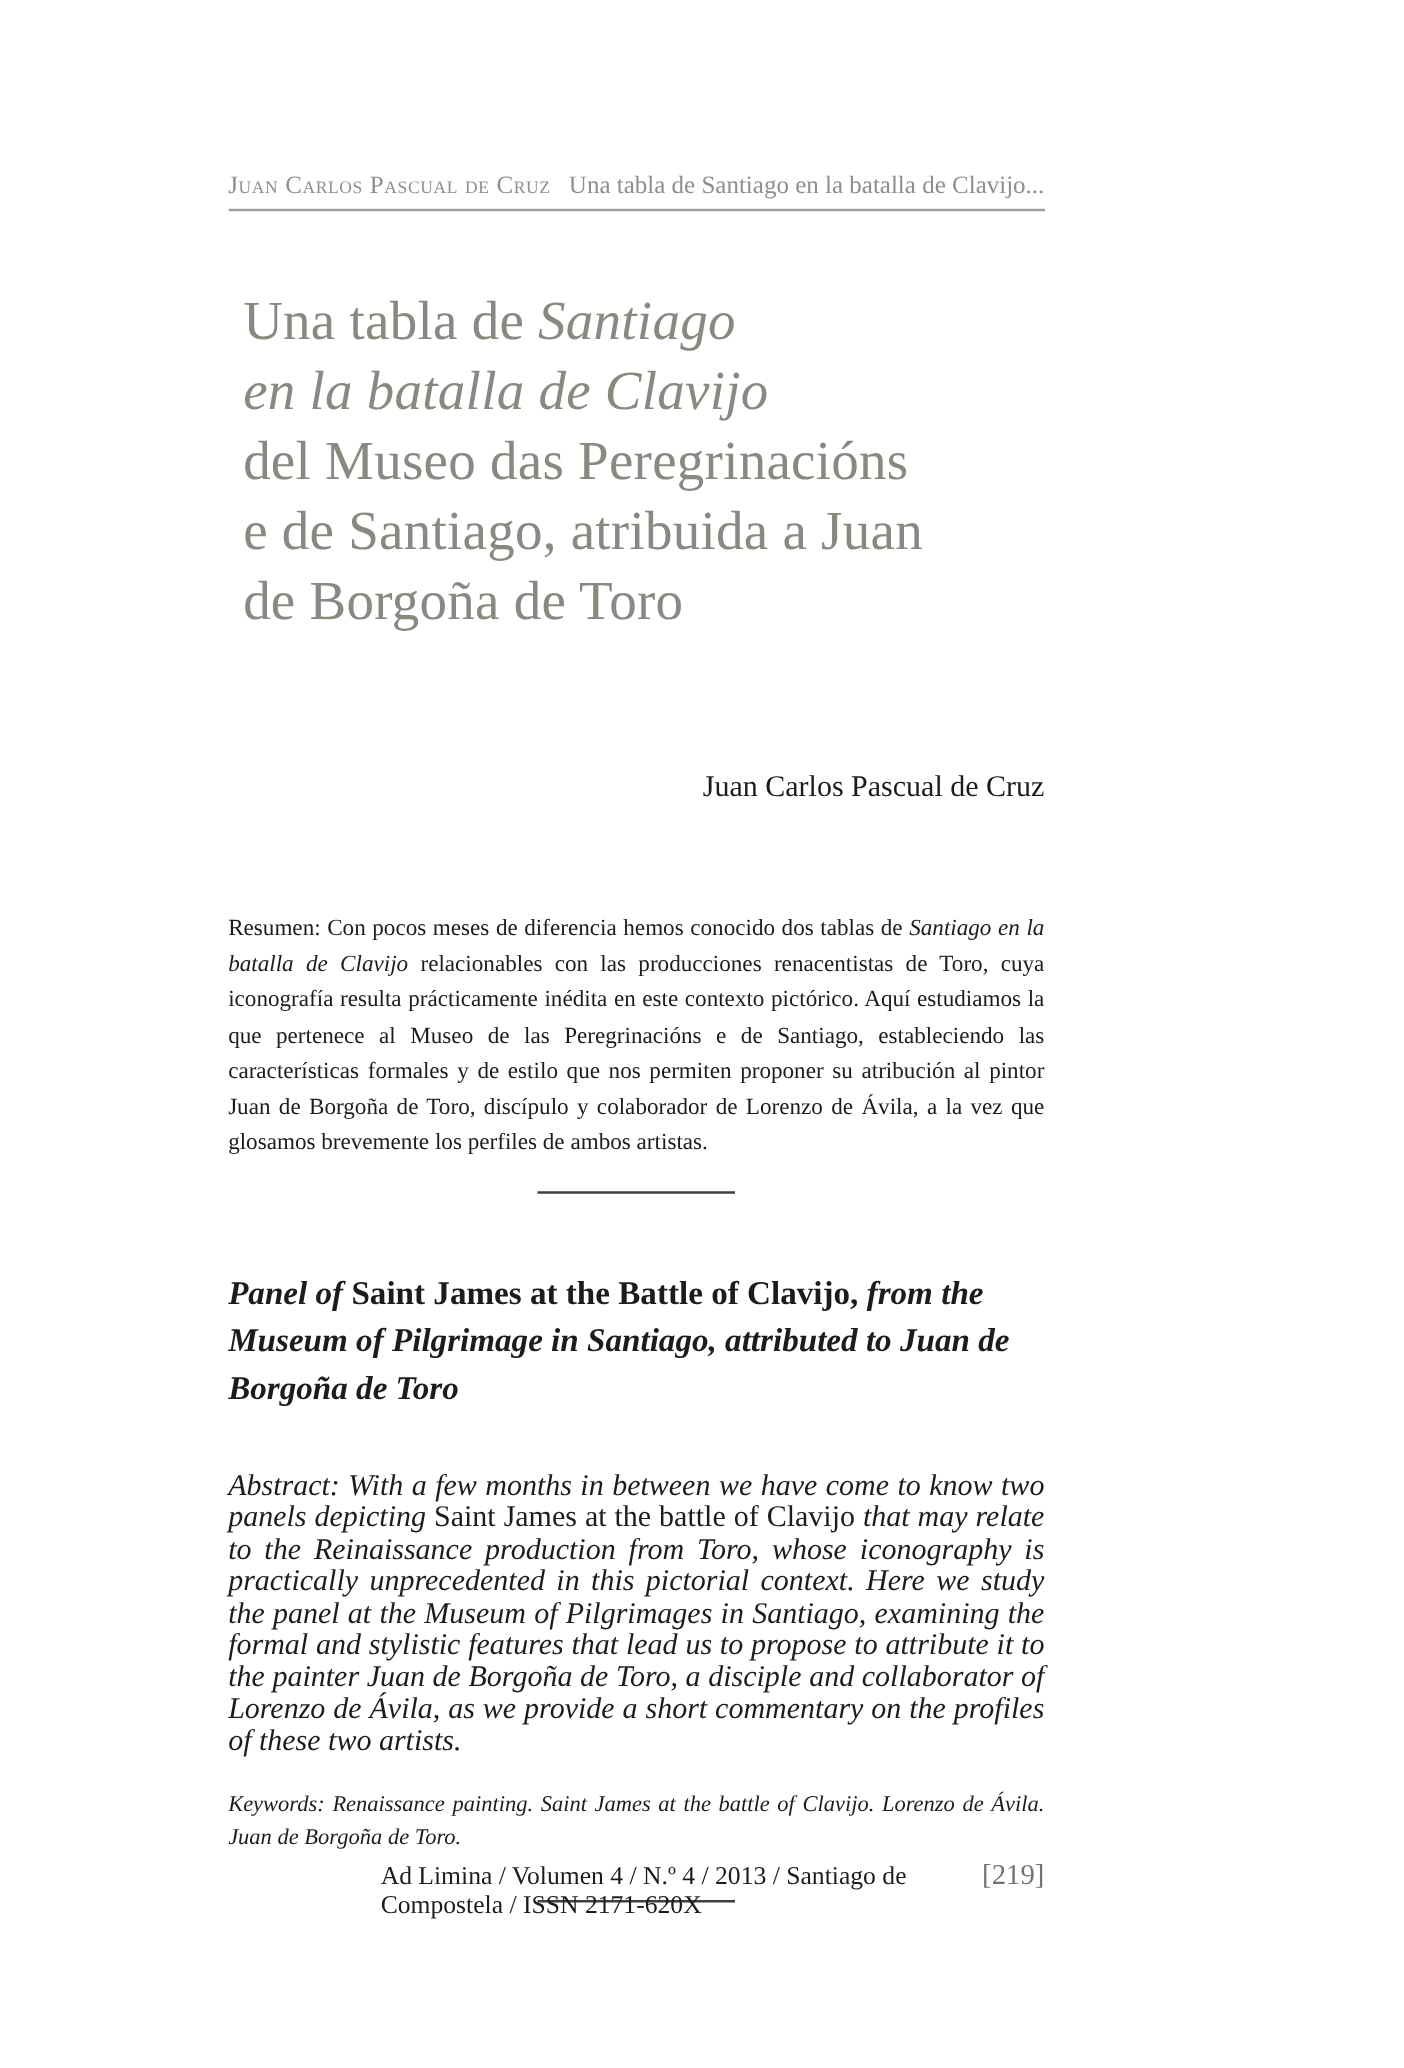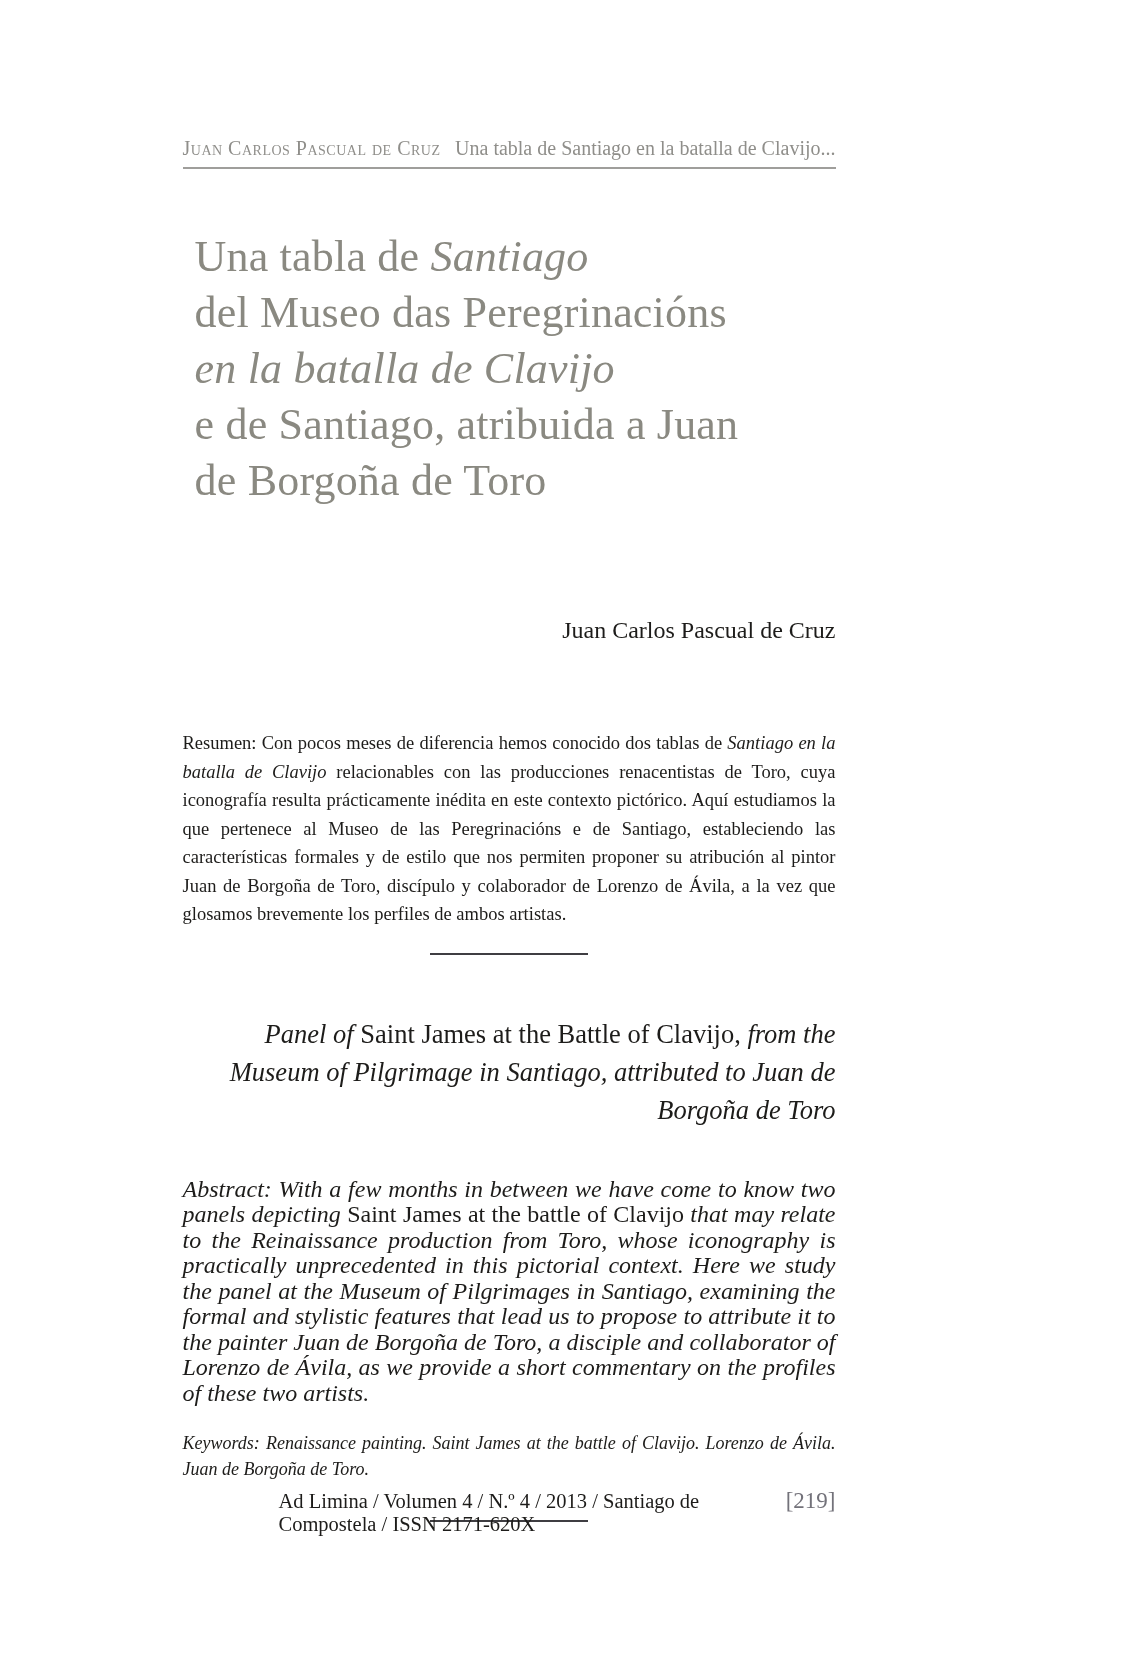--- a/index.html
+++ b/index.html
@@ -61,37 +61,36 @@
   .divider {
     width: 158px;
     height: 0;
     border-top: 2px solid var(--divider-dark, #3f3e42);
     margin: 24px auto 0 auto;
   }
   .divider-2 { margin-top: 38px; }
 
   h2.english-title {
     margin: 60px 0 0 0;
-    font-weight: 400;
+    font-weight: 700;
     font-size: 26.5px;
     line-height: 38px;
     color: var(--body-black, #1d1c1a);
-    text-align: right;
   }
 
   p.abstract {
     margin-top: 48px;
     font-size: 24px;
     line-height: 25.5px;
   }
   p.keywords { margin-top: 25px; font-size: 18px; line-height: 25.5px; }
 
   .footer-row {
     position: absolute;
-    left: 184px;
+    left: 210px;
     right: 193px;
     bottom: 118px;
     display: flex;
     justify-content: space-between;
     align-items: baseline;
   }
   .footer-journal { font-size: 20.5px; color: var(--body-black, #1d1c1a); }
   .footer-pagenum { font-size: 23px; color: var(--page-number-gray, #73727a); }
 </style>
 </head>
@@ -99,22 +98,22 @@
 
 <div class="page">
 
   <div class="header-row">
     <span class="header-author">Juan Carlos Pascual de Cruz</span>
     <span class="header-running">Una tabla de Santiago en la batalla de Clavijo...</span>
   </div>
 
   <h1 class="article-title">
     <span class="title-line"><span>Una tabla de </span><span class="it">Santiago</span></span>
+    <span class="title-line"><span class="it">en la batalla de Clavijo</span></span>
     <span class="title-line"><span>del Museo das Peregrinacións</span></span>
-    <span class="title-line"><span class="it">en la batalla de Clavijo</span></span>
     <span class="title-line"><span>e de Santiago, atribuida a Juan</span></span>
     <span class="title-line"><span>de Borgoña de Toro</span></span>
   </h1>
 
   <div class="byline">Juan Carlos Pascual de Cruz</div>
 
   <p class="body-par resumen"><span class="bd">Resumen:</span><span> Con pocos meses de diferencia hemos conocido dos tablas de </span><span class="it">Santiago en la batalla de Clavijo</span><span> relacionables con las producciones renacentistas de Toro, cuya iconografía resulta prácticamente inédita en este contexto pictórico. Aquí estudiamos la que pertenece al Museo de las Peregrinacións e de Santiago, estableciendo las características formales y de estilo que nos permiten proponer su atribución al pintor Juan de Borgoña de Toro, discípulo y colaborador de Lorenzo de Ávila, a la vez que glosamos brevemente los perfiles de ambos artistas.</span></p>
 
 
   <div class="divider"></div>

